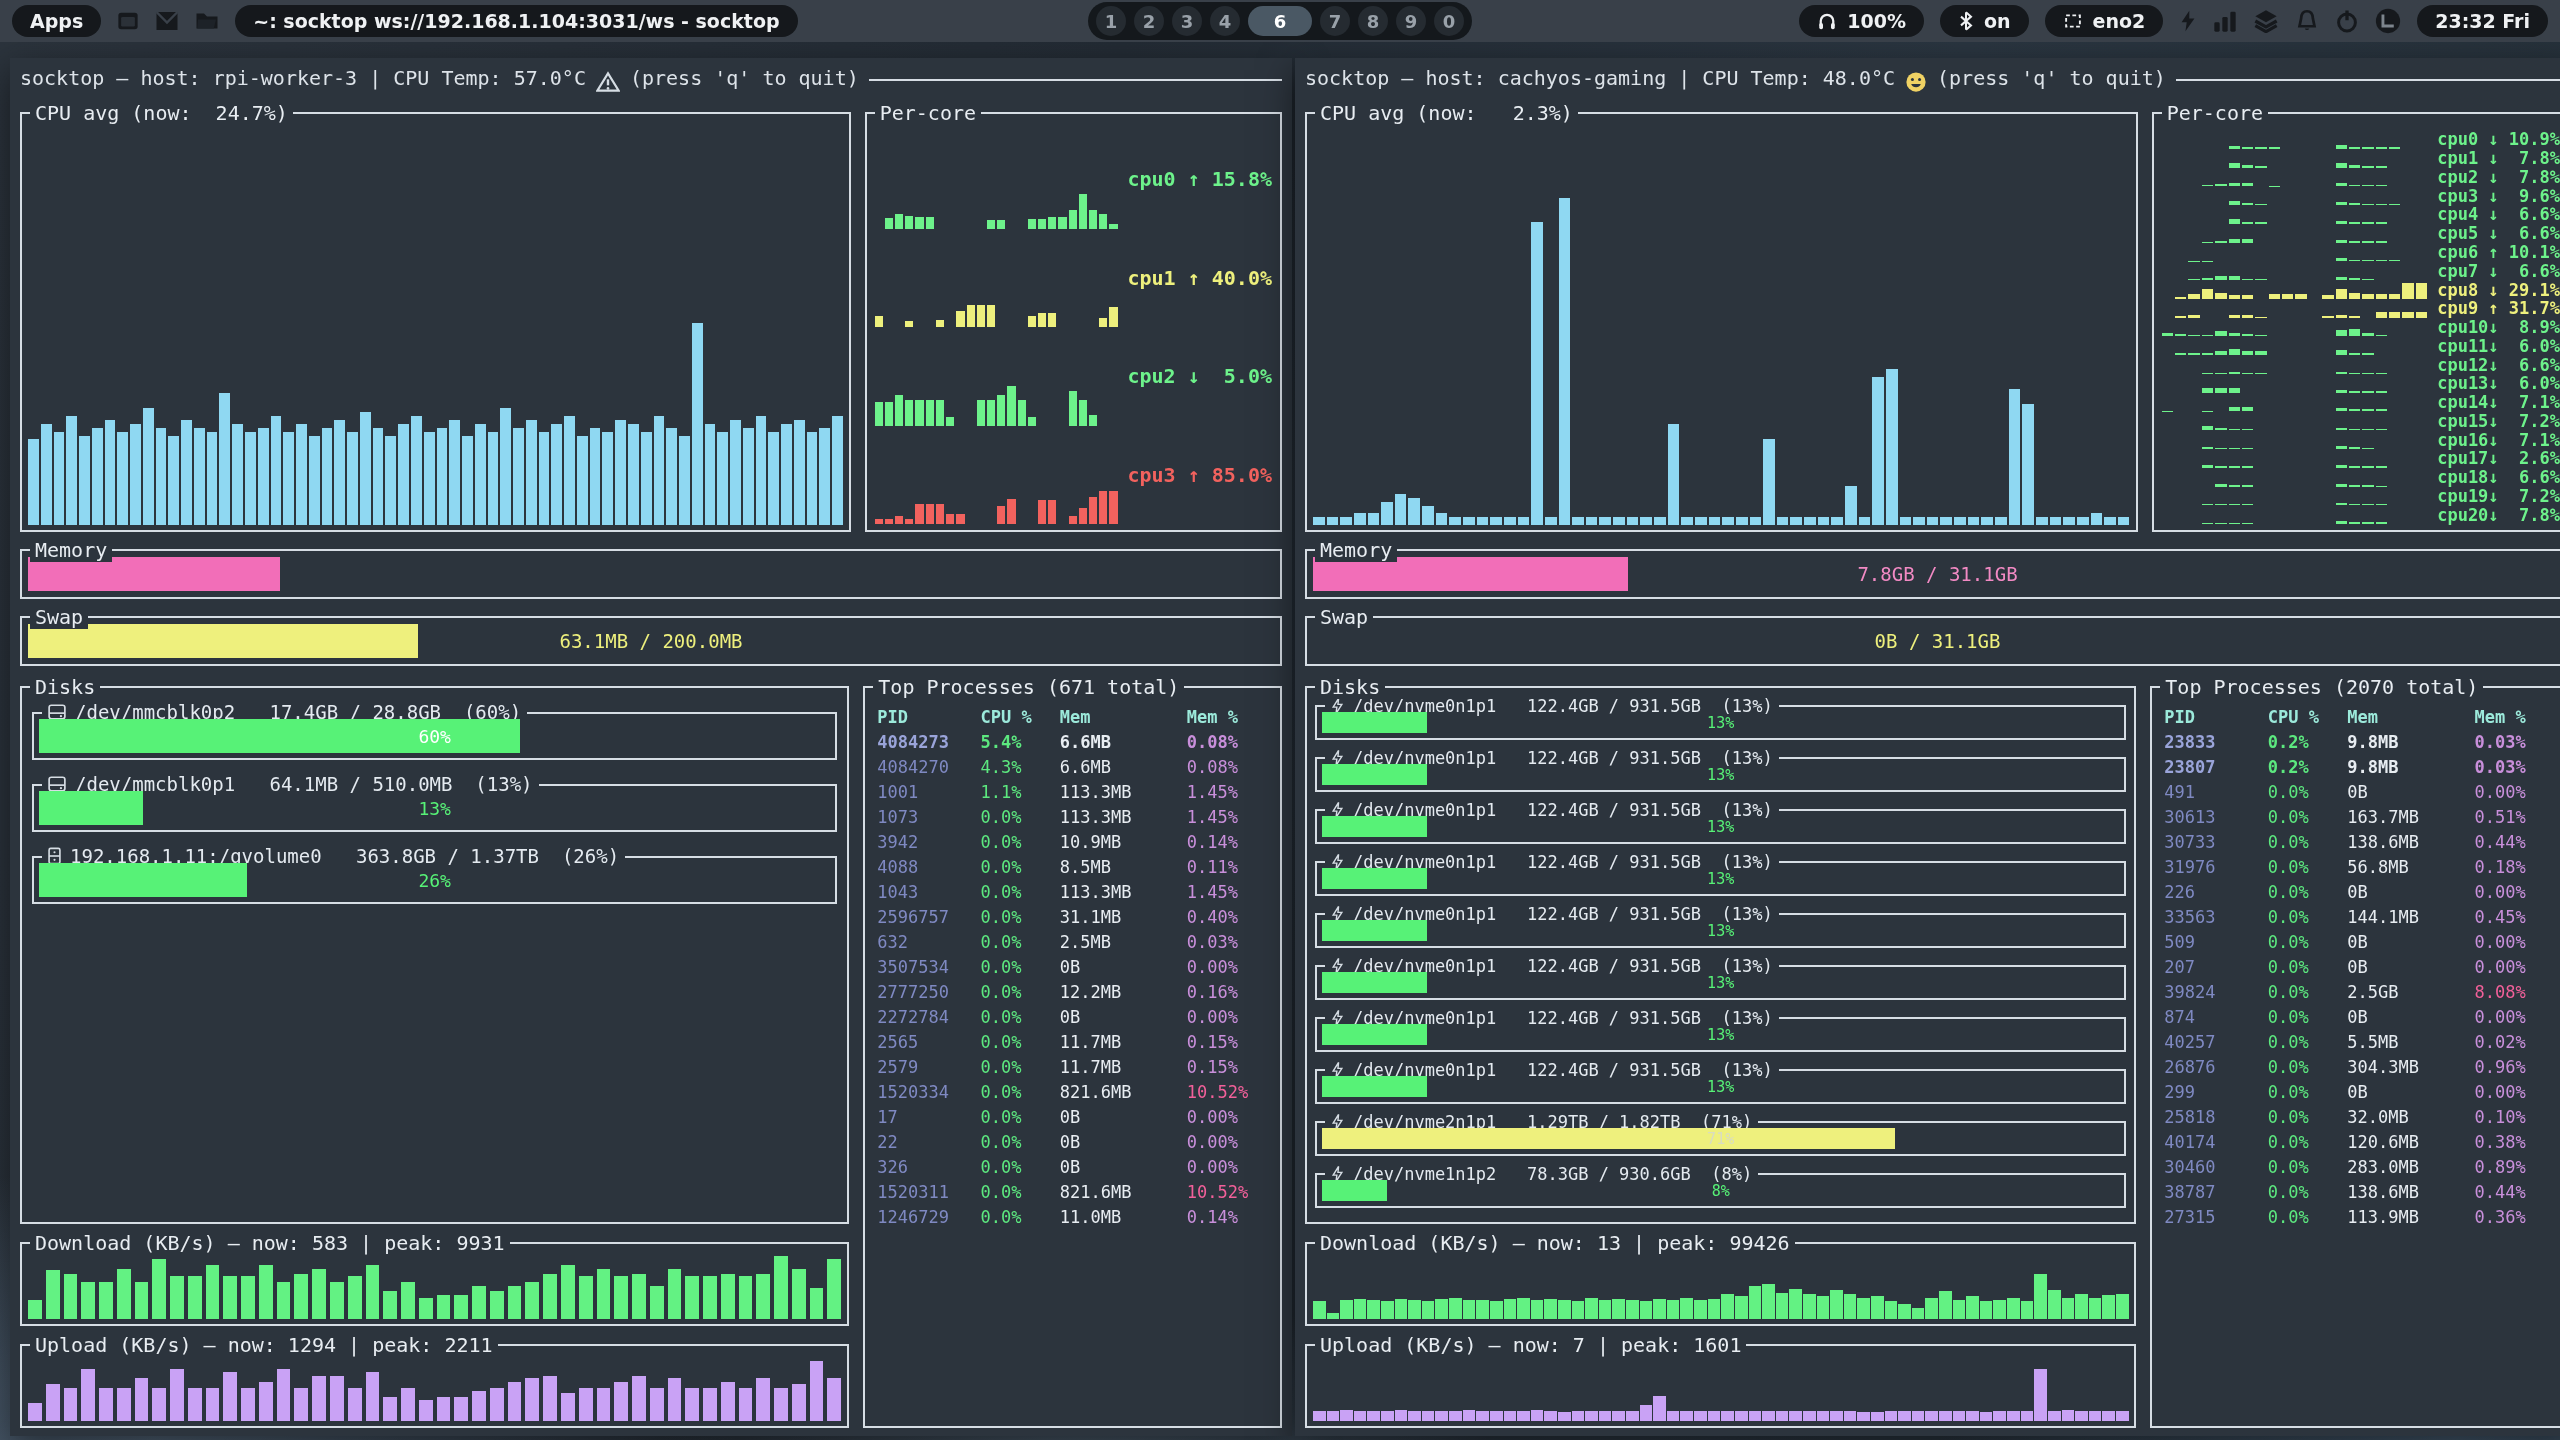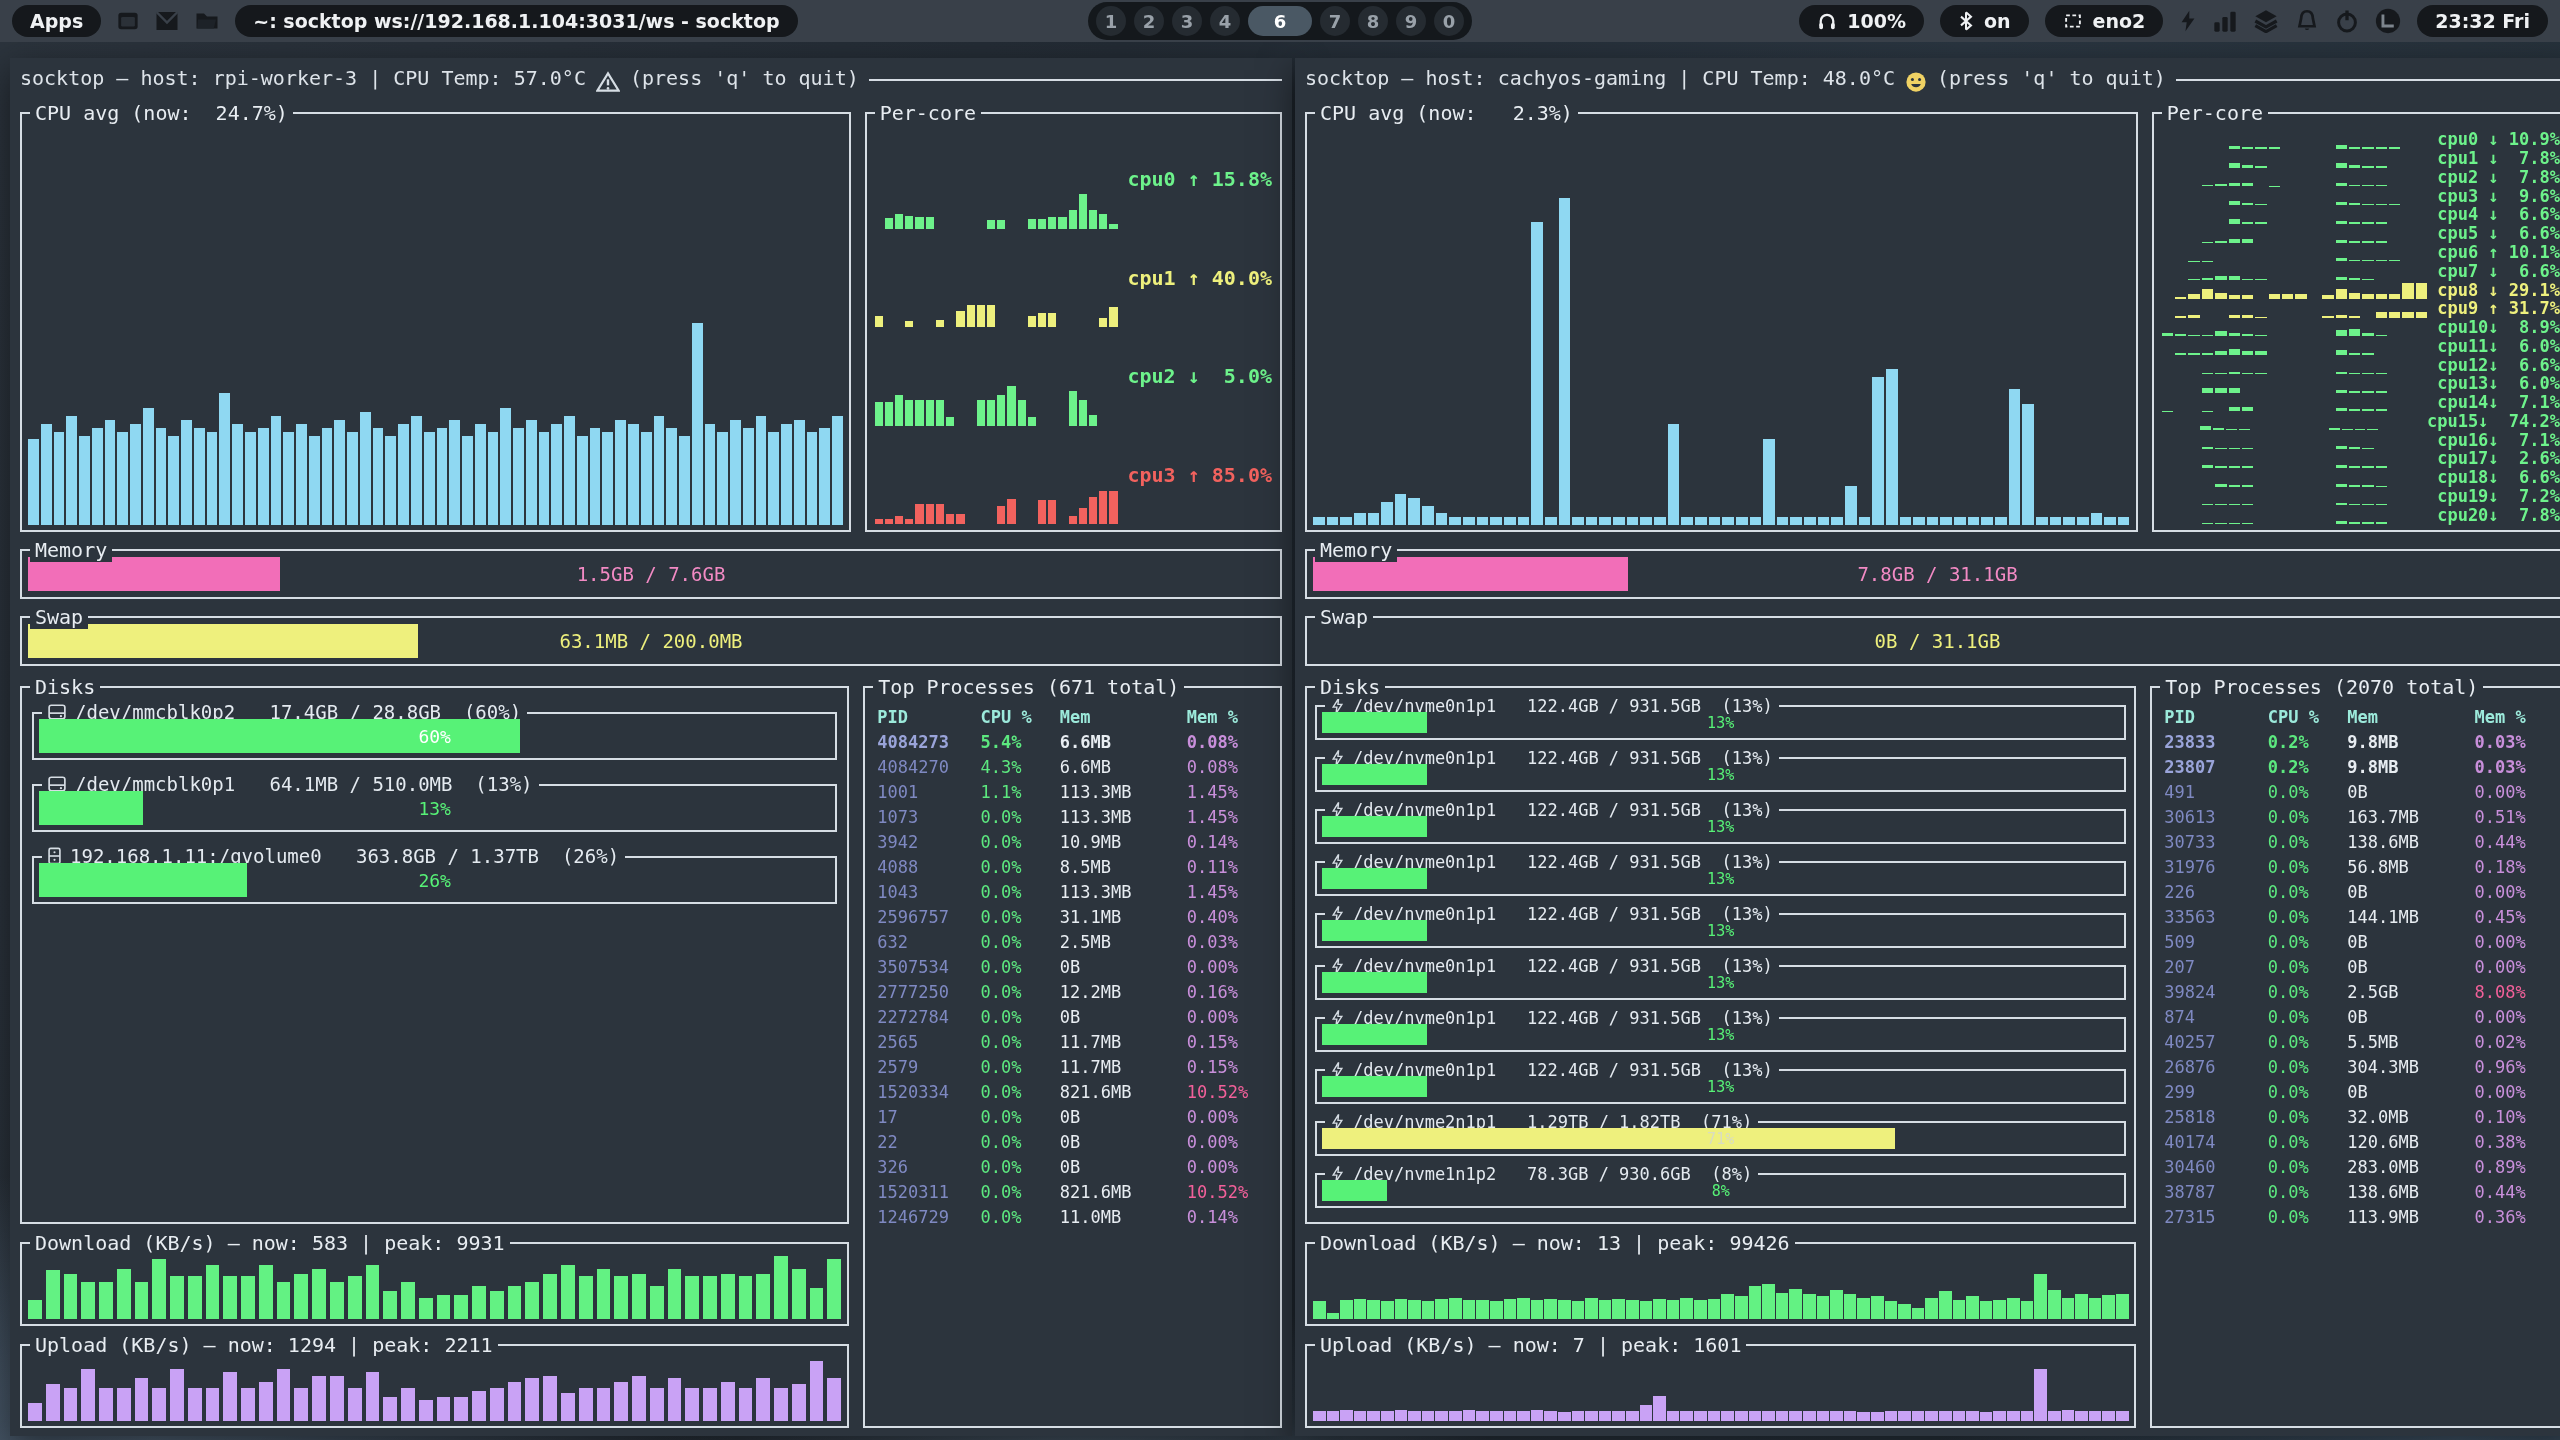--- a/index.html
+++ b/index.html
@@ -378,21 +378,20 @@
               </div>
               <div class="core-label" style="color: rgb(242, 98, 94);">cpu3 ↑ 85.0%</div>
             </div>
           </div>
       </div>
     </div>
 
     <div class="panel meter-panel">
       <div class="ptitle">Memory</div>
       <div class="meter-fill" style="width: 20%; background: rgb(242, 110, 184);"></div>
-      <div class="meter-text" style="color:#f28ac4;">1.5GB / 7.6GB</div>
     </div>
 
     <div class="panel meter-panel">
       <div class="ptitle">Swap</div>
       <div class="meter-fill" style="width: 31%; background: rgb(238, 240, 125);"></div>
       <div class="meter-text" style="color:#eef07d;">63.1MB / 200.0MB</div>
     </div>
 
     <div class="bottom-row">
       <div class="col-left">
@@ -1043,21 +1042,21 @@
                 <div class="cbar" style="height: 0%; background: rgb(109, 242, 139);"></div>
                 <div class="cbar" style="height: 0%; background: rgb(109, 242, 139);"></div>
                 <div class="cbar" style="height: 14%; background: rgb(109, 242, 139);"></div>
                 <div class="cbar" style="height: 8%; background: rgb(109, 242, 139);"></div>
                 <div class="cbar" style="height: 6%; background: rgb(109, 242, 139);"></div>
                 <div class="cbar" style="height: 6%; background: rgb(109, 242, 139);"></div>
                 <div class="cbar" style="height: 0%; background: rgb(109, 242, 139);"></div>
                 <div class="cbar" style="height: 0%; background: rgb(109, 242, 139);"></div>
                 <div class="cbar" style="height: 0%; background: rgb(109, 242, 139);"></div>
               </div>
-              <div class="core-label" style="color: rgb(109, 242, 139);">cpu15↓  74.2%</div>
+              <div class="core-label" style="color: rgb(109, 242, 139);">cpu15↓  7.2%</div>
             </div>
             <div class="core-row">
               <div class="core-chart" style="gap: 2px;">
                 <div class="cbar" style="height: 0%; background: rgb(109, 242, 139);"></div>
                 <div class="cbar" style="height: 0%; background: rgb(109, 242, 139);"></div>
                 <div class="cbar" style="height: 0%; background: rgb(109, 242, 139);"></div>
                 <div class="cbar" style="height: 10%; background: rgb(109, 242, 139);"></div>
                 <div class="cbar" style="height: 4%; background: rgb(109, 242, 139);"></div>
                 <div class="cbar" style="height: 8%; background: rgb(109, 242, 139);"></div>
                 <div class="cbar" style="height: 8%; background: rgb(109, 242, 139);"></div>

